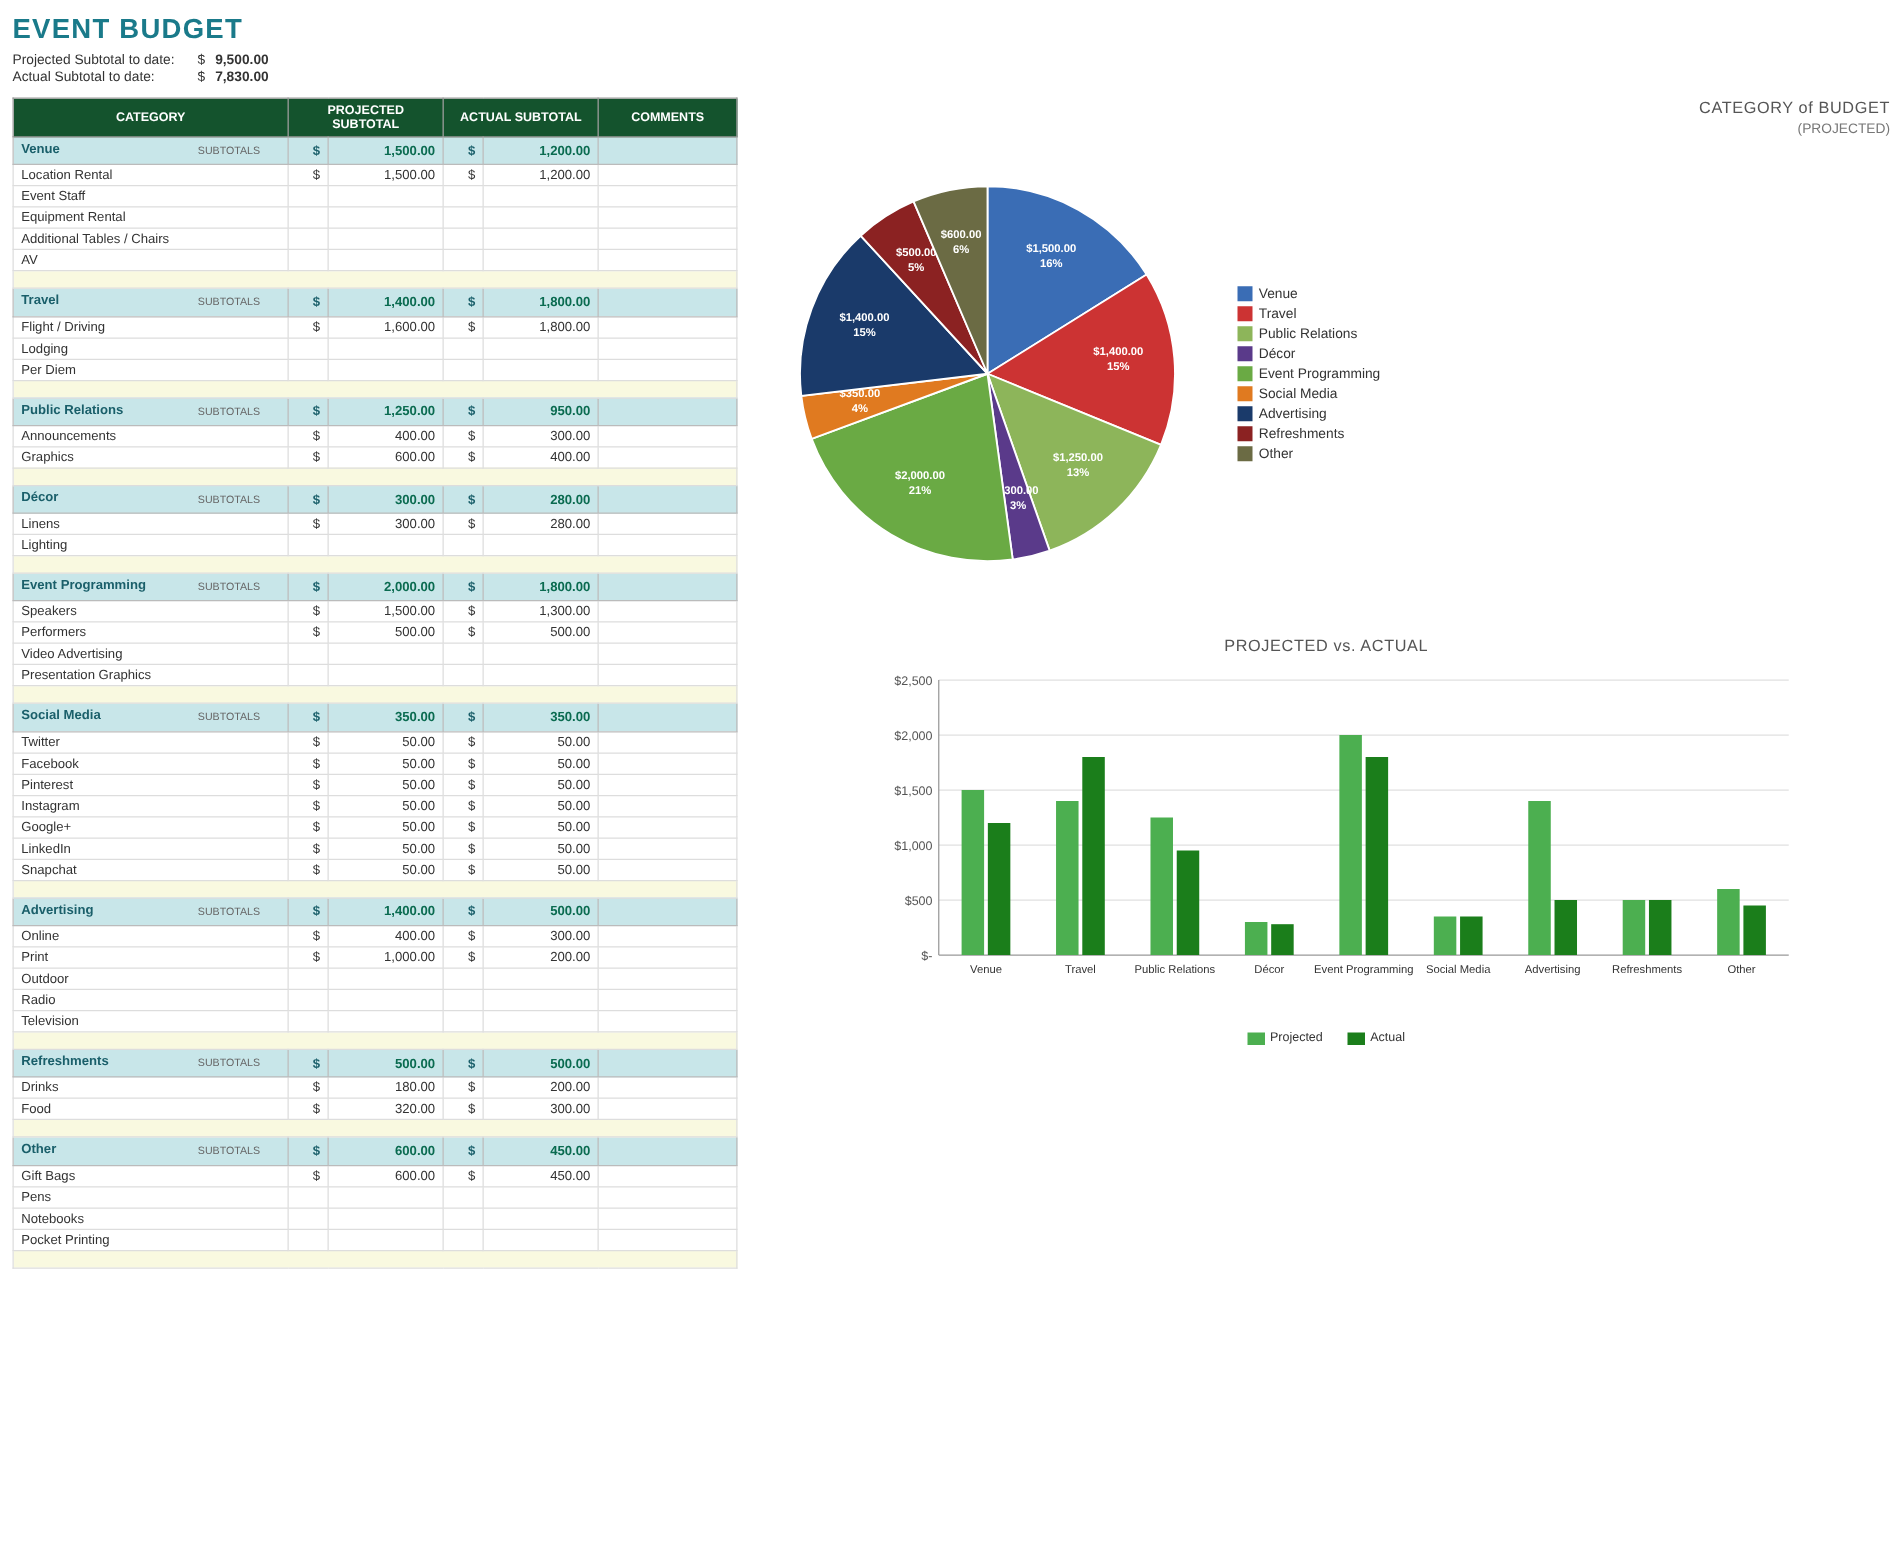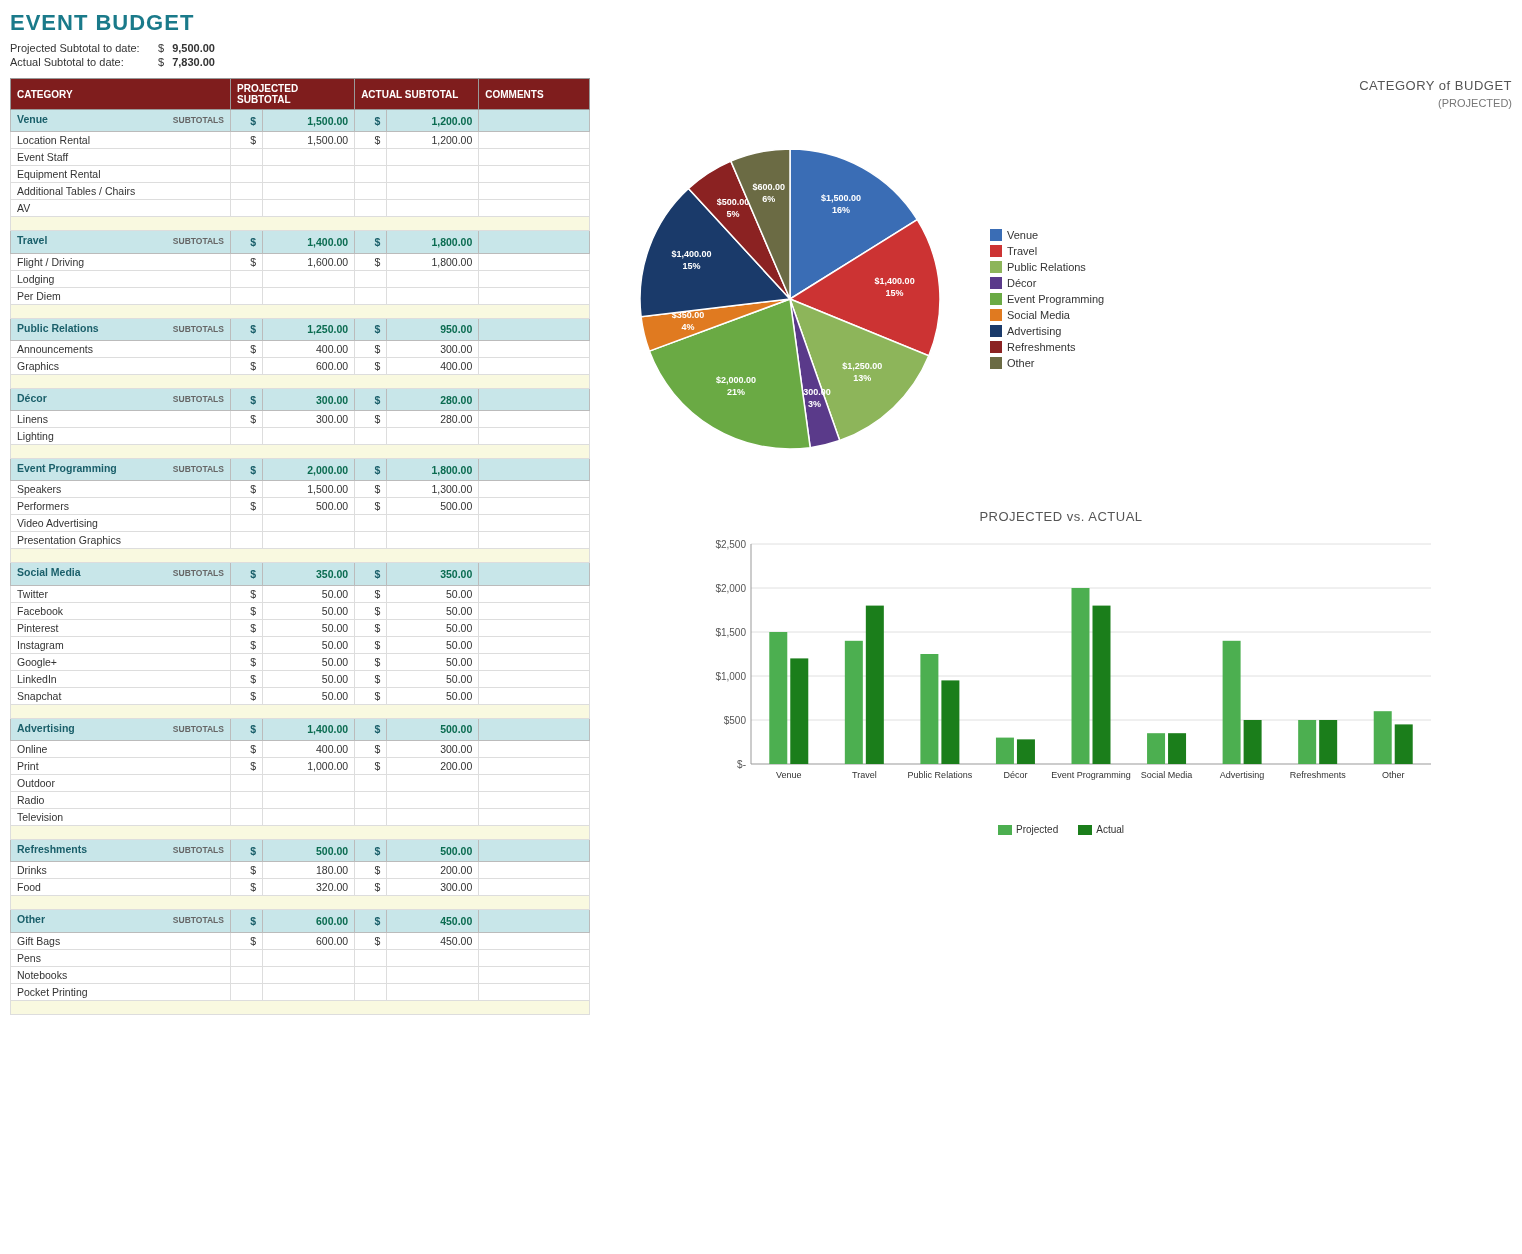--- a/index.html
+++ b/index.html
@@ -11,23 +11,23 @@
     .summary-label { min-width: 140px; }
     .summary-dollar { color: #333; font-weight: normal; }
     .summary-value { font-weight: bold; }
 
     .main-layout { display: flex; gap: 20px; margin-top: 10px; }
 
     .left-panel { min-width: 580px; }
 
     table.budget-table { width: 100%; border-collapse: collapse; }
     table.budget-table th {
-      background: #7f1d1d;
+      background: #14532d;
       color: #fff;
-      text-align: left;
+      text-align: center;
       padding: 4px 6px;
       font-size: 10px;
       font-weight: bold;
       text-transform: uppercase;
       border: 1px solid #999;
     }
     table.budget-table th.category-header { width: 220px; }
     table.budget-table th.subtotal-header { width: 80px; }
     table.budget-table th.comments-header { }
 
@@ -36,23 +36,23 @@
       font-weight: bold;
       color: #1a5f6a;
       padding: 3px 6px;
       border: 1px solid #bbb;
       font-size: 10.5px;
     }
     .section-row .subtotals-label {
       font-size: 8.5px;
       color: #666;
       text-transform: uppercase;
-      font-weight: bold;
+      font-weight: normal;
       float: right;
-      margin-right: 0;
+      margin-right: 16px;
       line-height: 1.8;
     }
     .section-row .subtotal-val {
       color: #0a6b50;
       font-weight: bold;
     }
 
     .data-row td {
       padding: 2px 6px;
       border: 1px solid #ddd;

